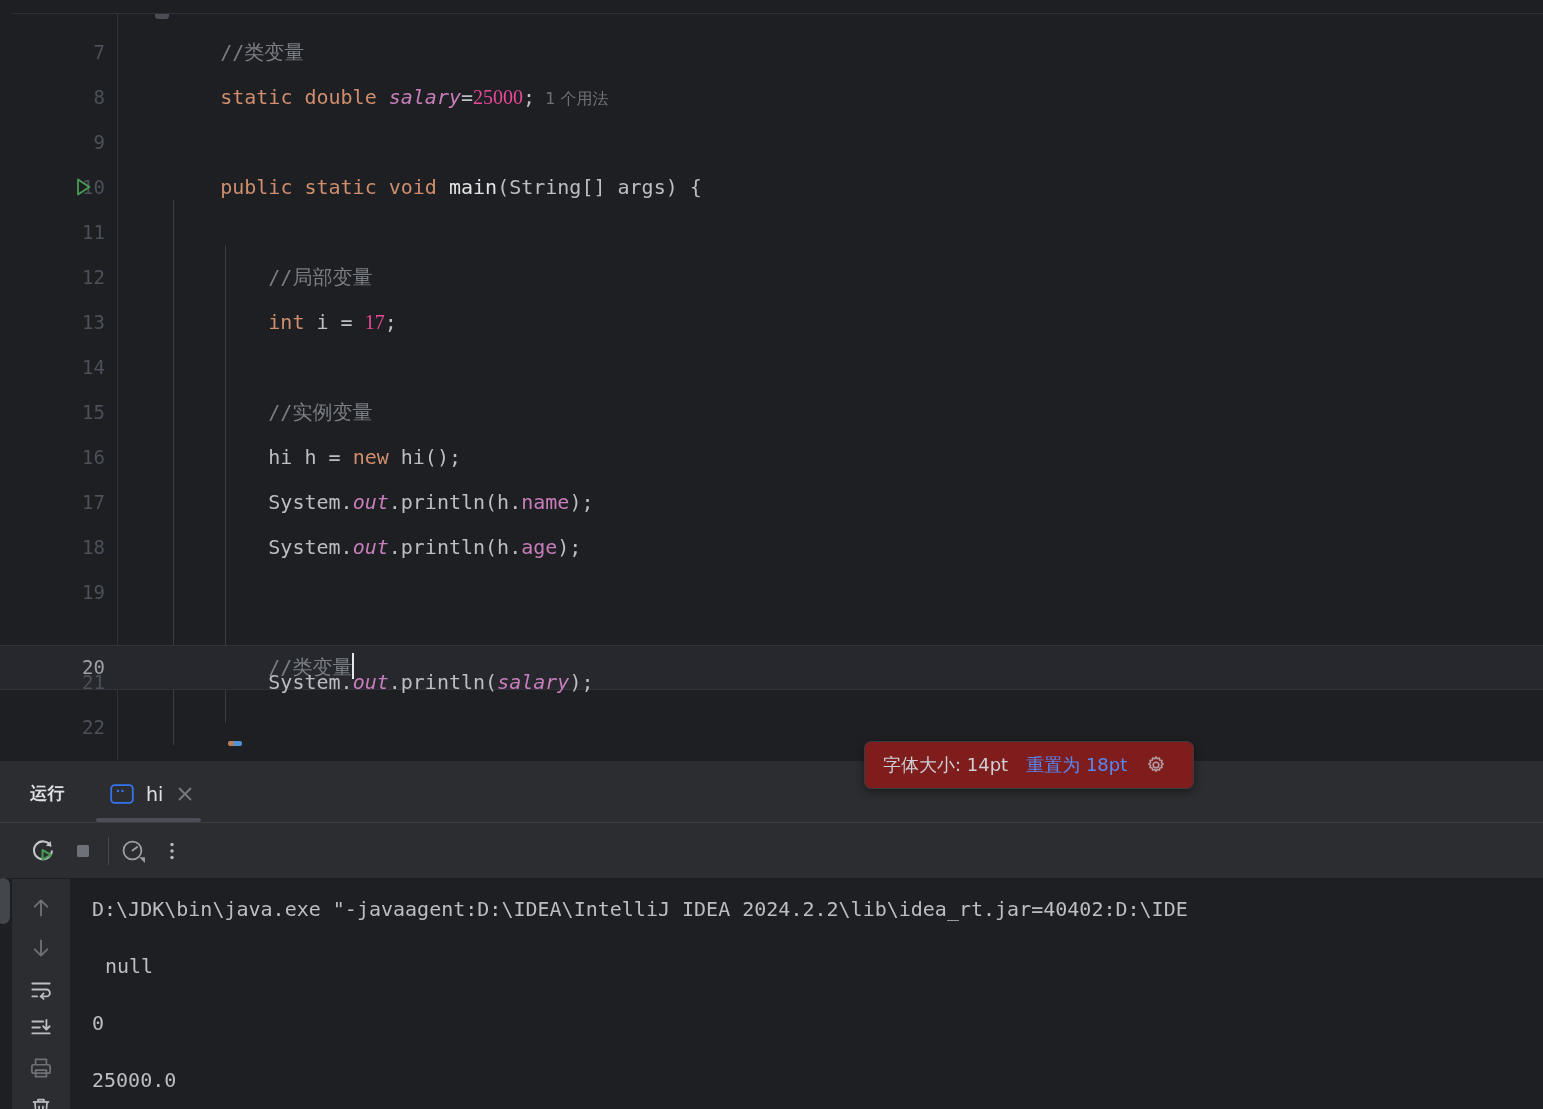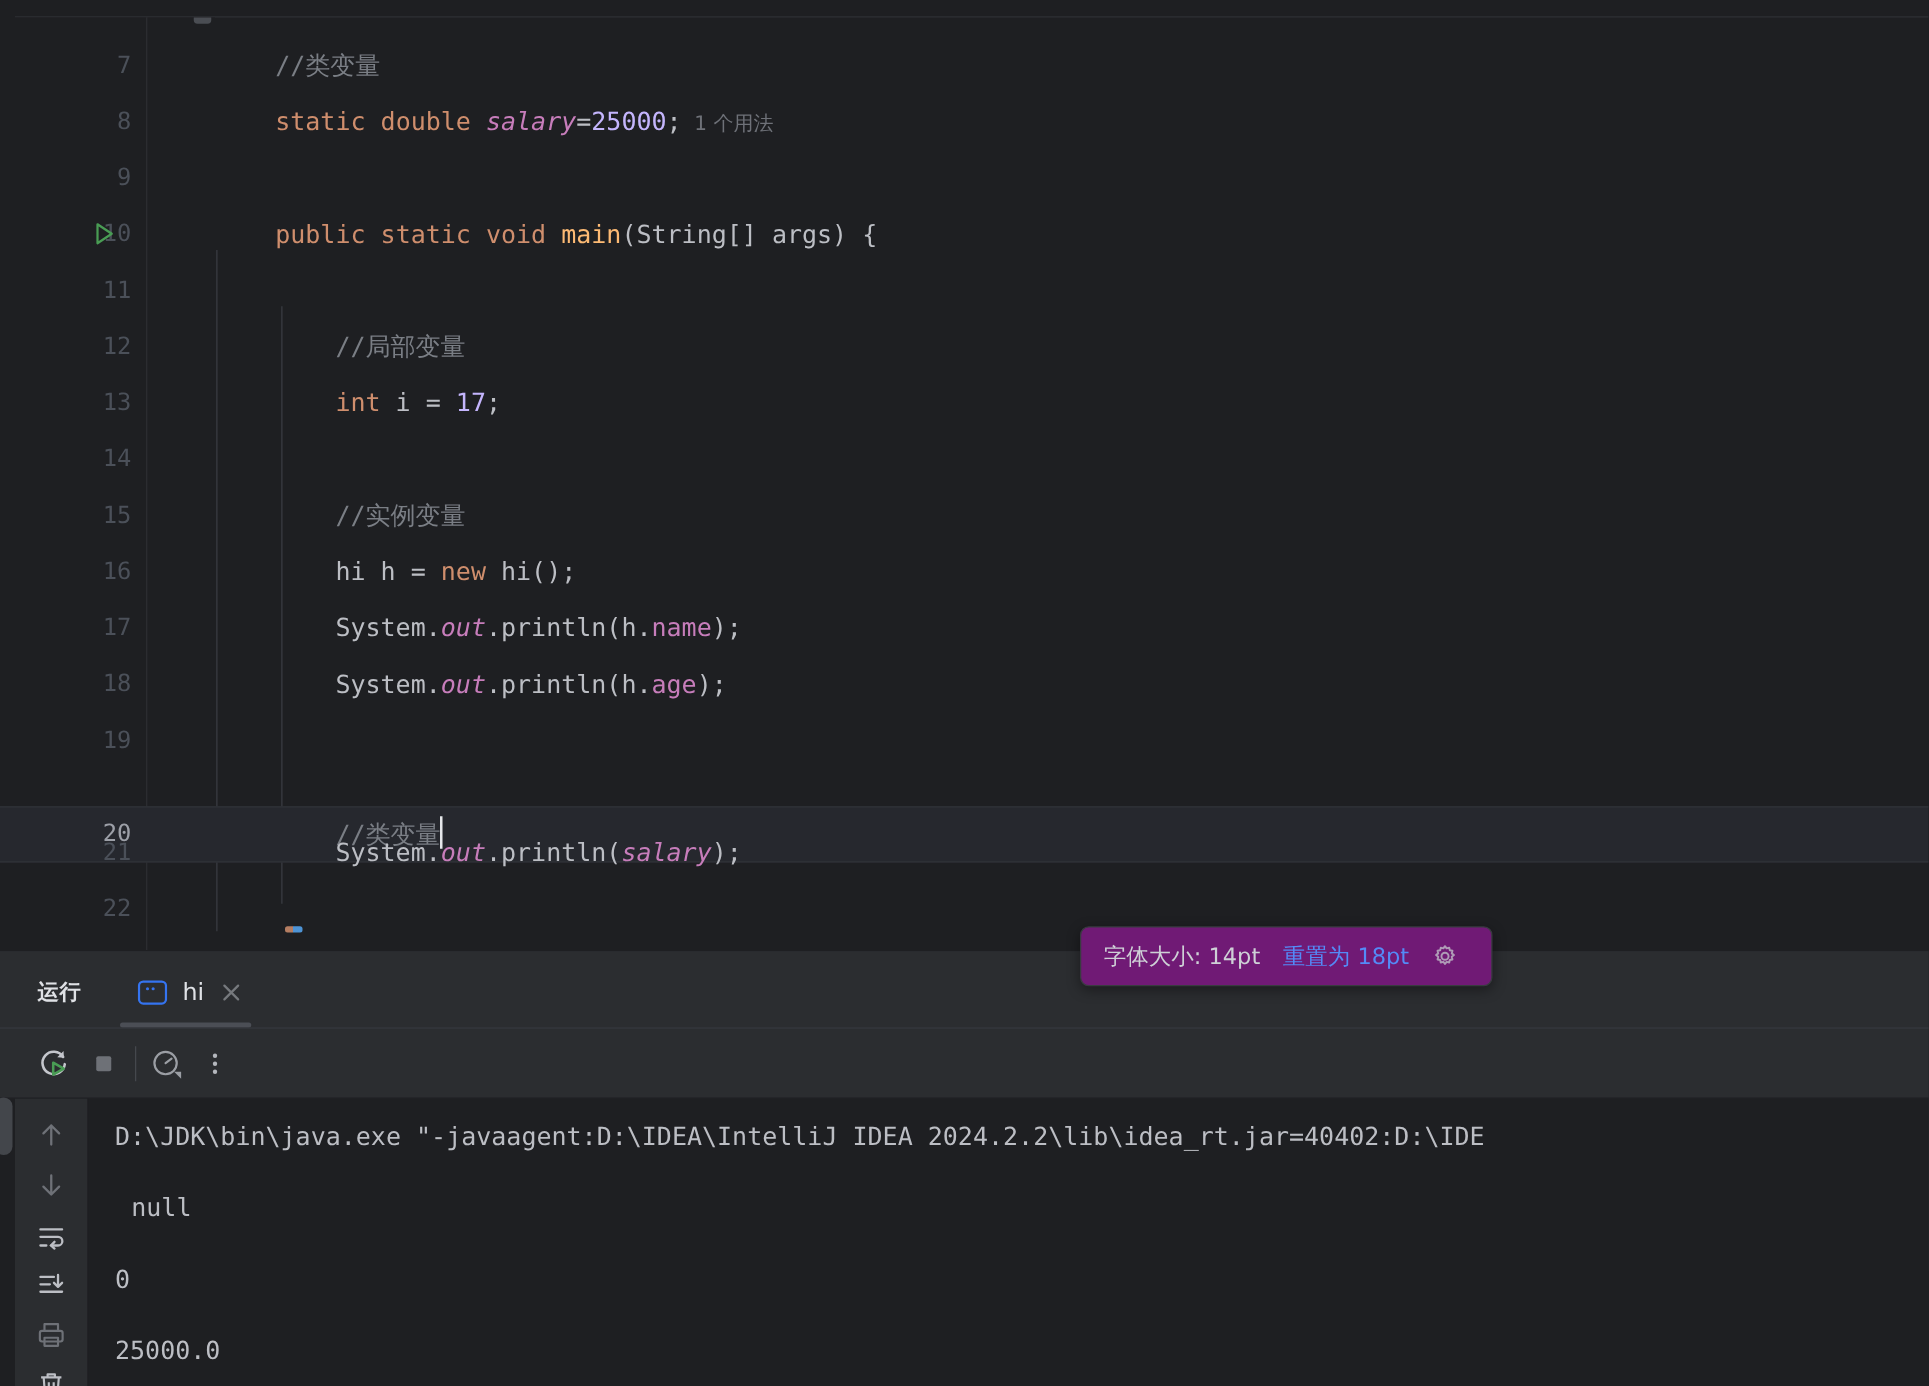--- a/index.html
+++ b/index.html
@@ -73,23 +73,23 @@
     font-family: "DejaVu Sans Mono", "Liberation Mono", monospace;
     font-size: 20px;
     line-height: 45px;
     white-space: pre;
     color: #BCBEC4;
     -webkit-font-smoothing: antialiased;
   }
 
   .kw  { color: #CF8E6D; }
   .fld { color: #C77DBB; font-style: italic; }
-  .num { color: #c4b5fd; }
+  .num { color: #ec4899; font-family: Liberation Serif, serif; }
   .cmt { color: #7A7E85; }
-  .mth { color: #fdba74; }
+  .mth { color: #e5e5e5; }
   .pnk { color: #C77DBB; }
   .plain { color: #BCBEC4; }
   .hint { color: #6E7178; font-family: "DejaVu Sans", "Liberation Sans", sans-serif; font-size: 16px; }
 
   .caret {
     display: inline-block;
     width: 2px; height: 26px;
     background: #E5E7EA;
     vertical-align: -5px;
     margin-left: 0px;
@@ -112,21 +112,21 @@
   }
 
   
   .font-popup {
     position: absolute;
     left: 864px; top: 741px;
     height: 46px;
     display: flex; align-items: center;
     padding: 0 26px 0 18px;
     gap: 18px;
-    background: #701a75;
+    background: #7f1d1d;
     border: 1px solid #393B40;
     border-radius: 7px;
     box-shadow: 0 3px 10px rgba(0,0,0,.40);
     z-index: 40;
   }
   .font-popup .label { color: #CED0D6; font-size: 18px; white-space: nowrap; }
   .font-popup .reset { color: #548AF7; font-size: 18px; white-space: nowrap; cursor: pointer; }
   .font-popup .gear  { width: 22px; height: 22px; opacity: .75; cursor: pointer; }
 
   

